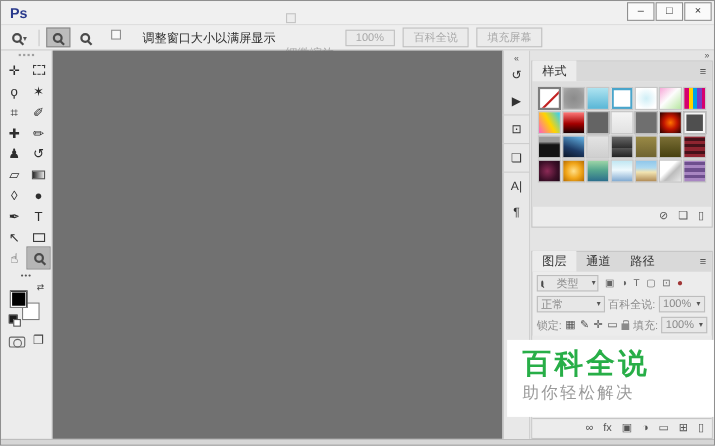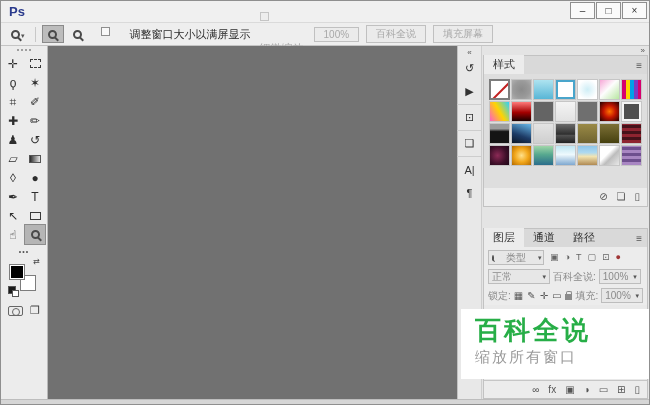--- a/index.html
+++ b/index.html
@@ -340,19 +340,19 @@
               <span class="picon">◑</span>
               <span class="picon">▭</span>
               <span class="picon">⊞</span>
               <span class="picon">▯</span>
             </div>
         </div>
       </div>
 
       <div class="watermark">
         <div class="wm-title" id="wmtitle" style="color: rgb(39, 174, 71);">百科全说</div>
-        <div class="wm-sub">缩放所有窗口</div>
+        <div class="wm-sub">助你轻松解决</div>
       </div>
     </div>
   </div>
 
   <div class="bottomstrip"></div>
 </div>
 
 </body></html>

